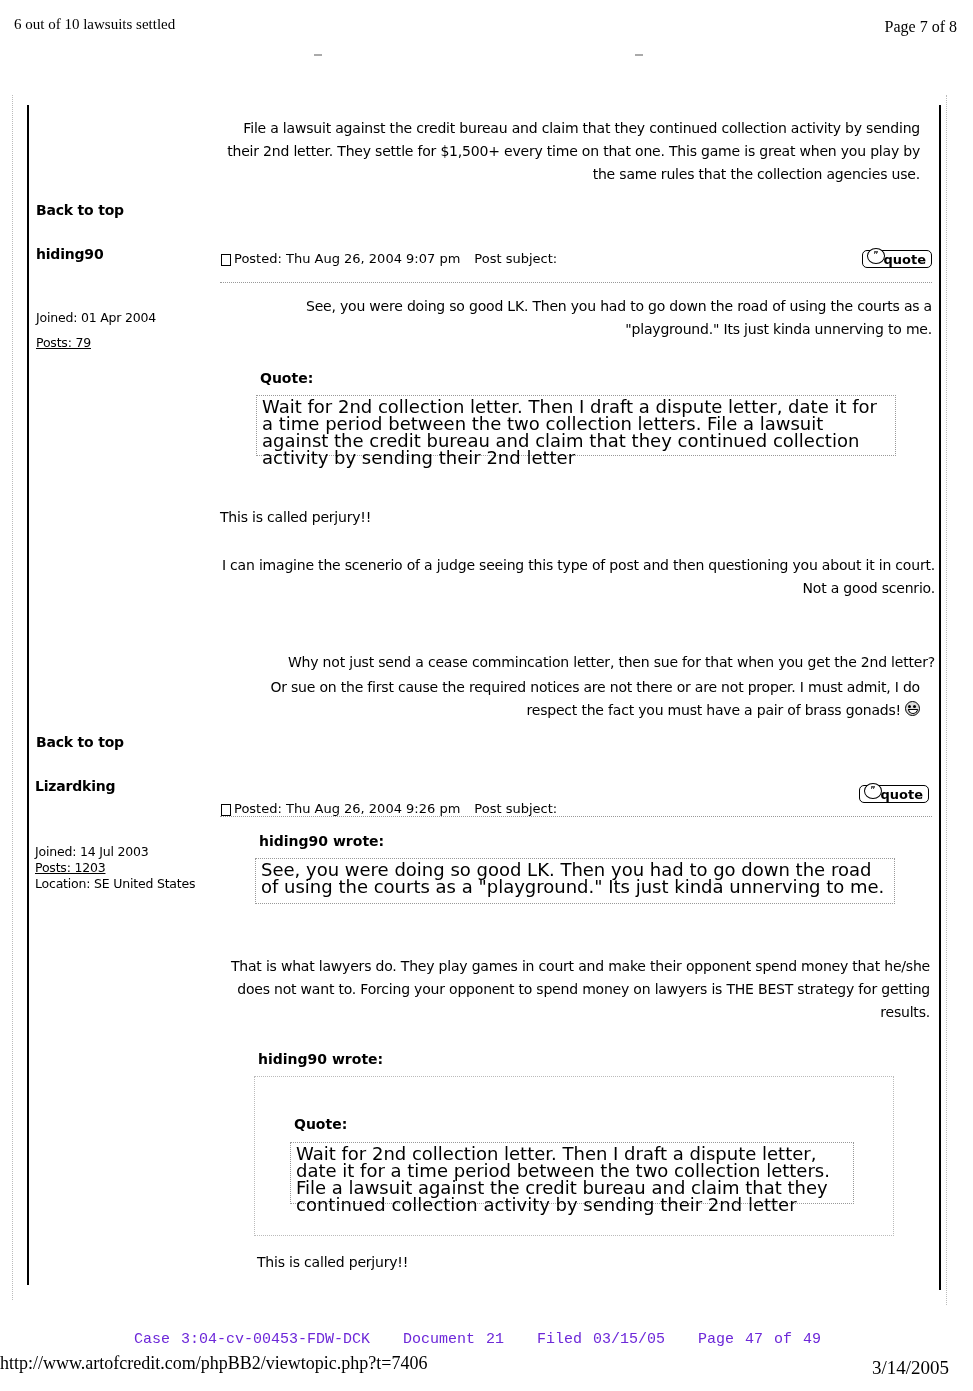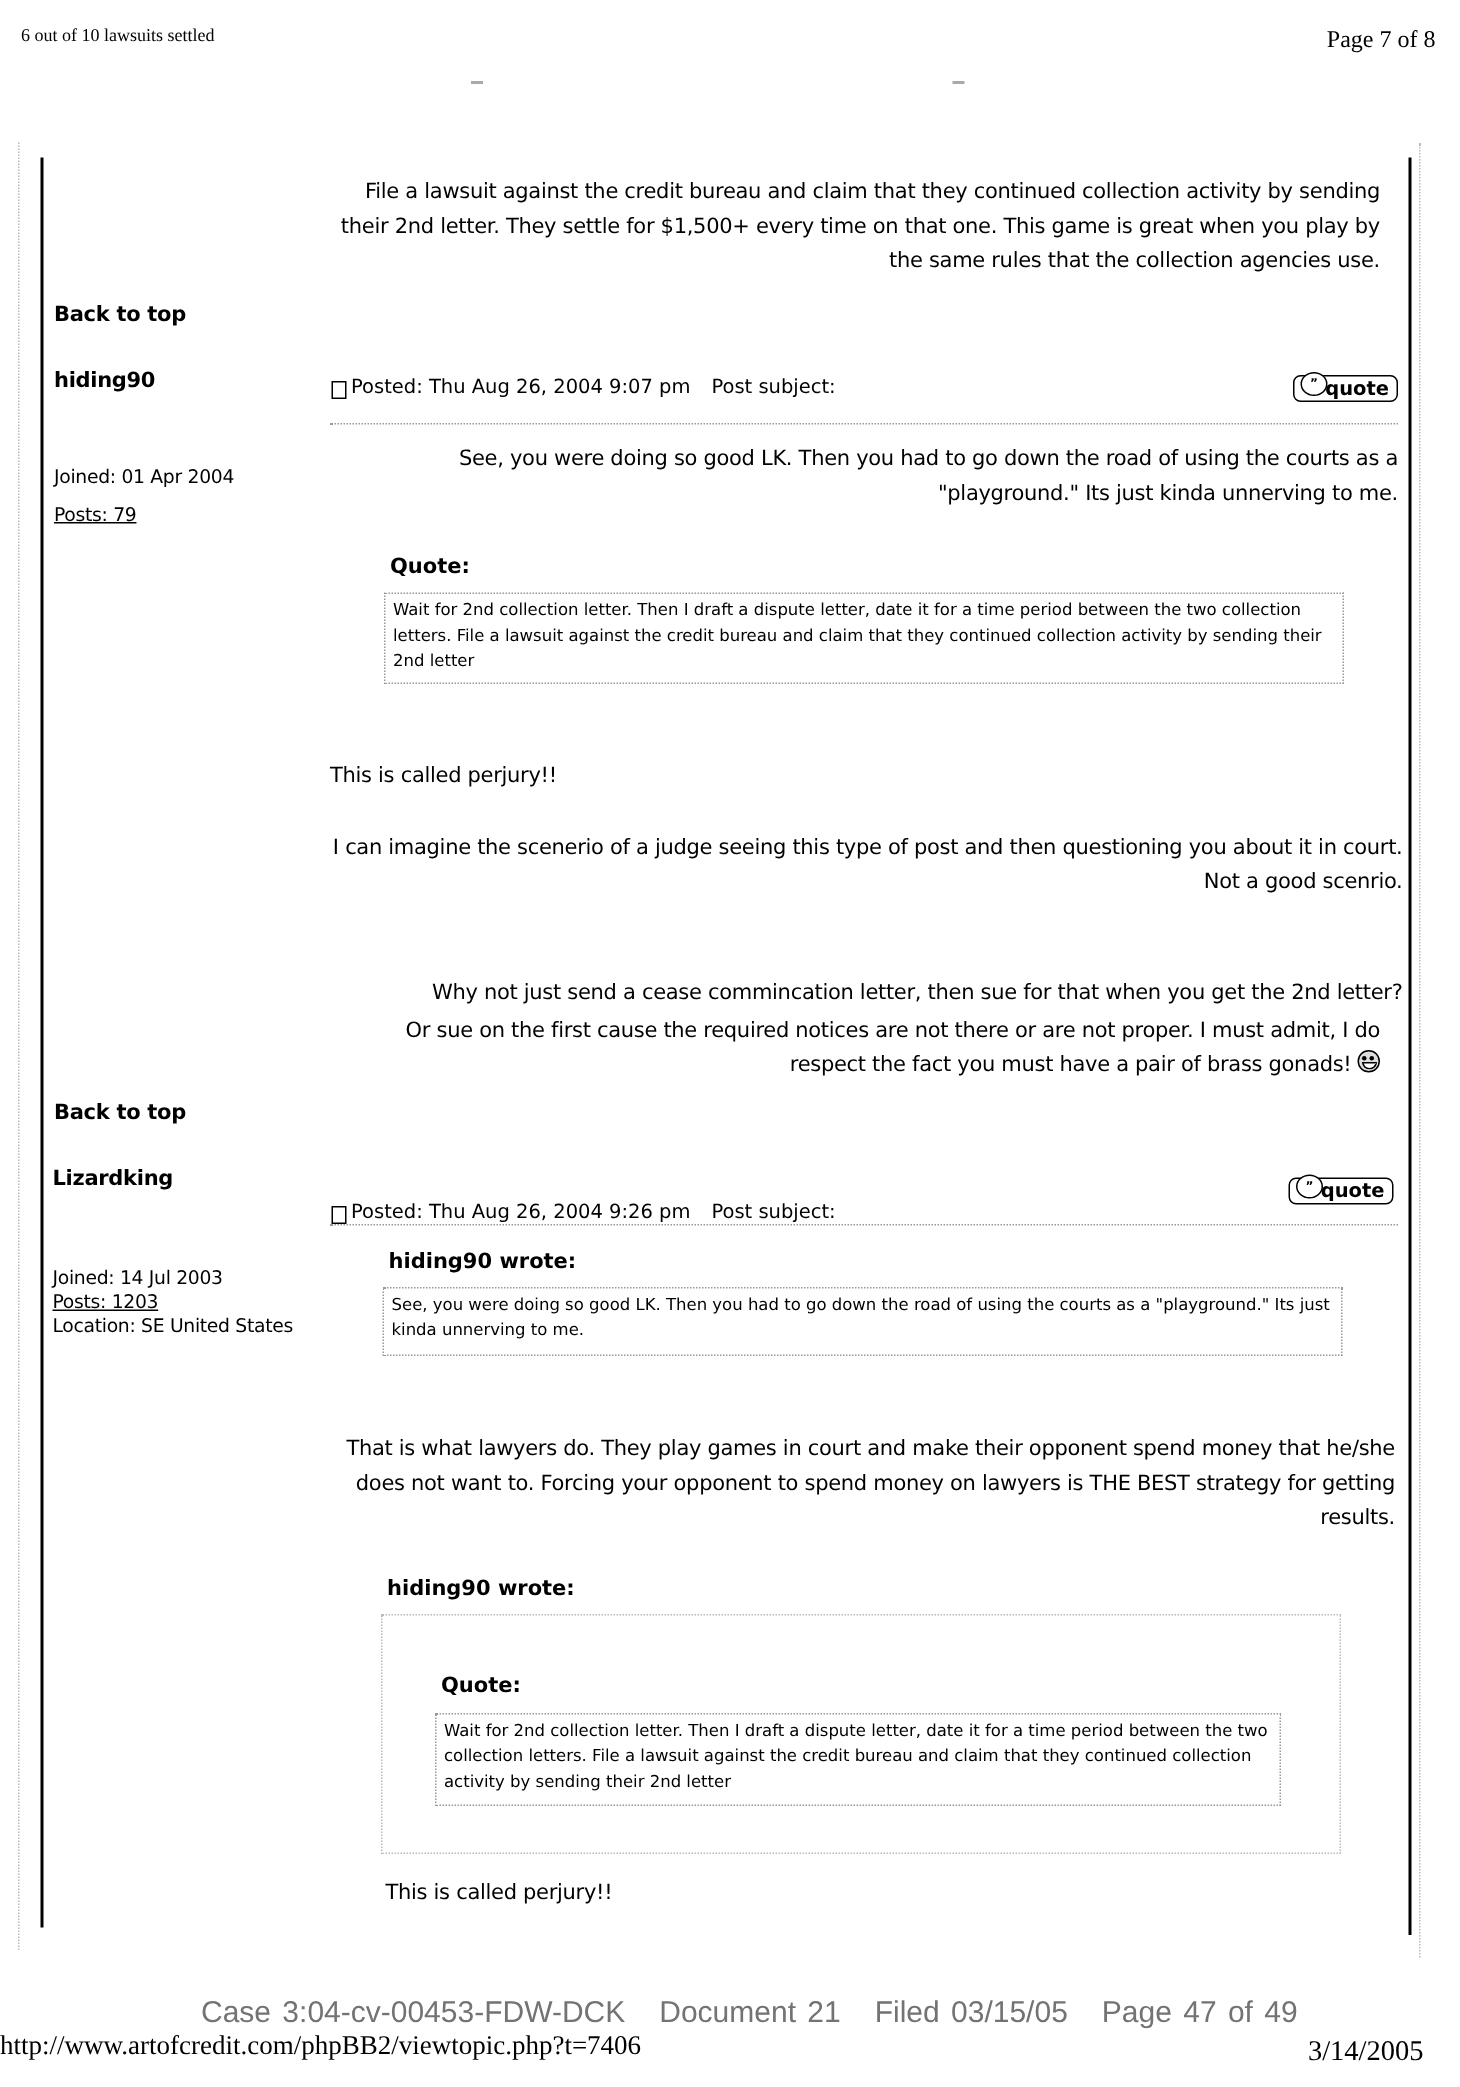--- a/index.html
+++ b/index.html
@@ -1,19 +1,19 @@
 <!DOCTYPE html>
 <html><head>
 <meta charset="utf-8">
 <style>
   html, body { margin: 0; padding: 0; background: #ffffff; }
   body { width: 973px; height: 1391px; position: relative; overflow: hidden; color: #000; }
   .serif { font-family: "Liberation Serif", "DejaVu Serif", serif; }
 
-  .hdr-left { position: absolute; left: 14px; top: 16px; font-size: 12px; }
+  .hdr-left { position: absolute; left: 14px; top: 16px; font-size: 15px; }
   .hdr-right { position: absolute; right: 16px; top: 18px; font-size: 16px; }
   .speck { position: absolute; width: 8px; height: 2px; background: #aaa; }
 
   .outer-dot-left { position: absolute; left: 12px; top: 95px; height: 1205px; border-left: 1px dotted #bbb; }
   .outer-dot-right { position: absolute; left: 946px; top: 95px; height: 1210px; border-left: 1px dotted #bbb; }
   .frame-left { position: absolute; left: 27px; top: 105px; height: 1180px; border-left: 2px solid #000; }
   .frame-right { position: absolute; left: 939px; top: 105px; height: 1185px; border-left: 2px solid #000; }
 
   .txt { position: absolute; font-family: "DejaVu Sans", sans-serif; font-size: 14px; line-height: 23px; letter-spacing: -0.2px; text-align: right; }
   .bold { font-weight: bold; }
@@ -24,28 +24,28 @@
   .post-meta { position: absolute; font-family: "DejaVu Sans", sans-serif; font-size: 13px; display: flex; align-items: center; gap: 14px; }
   .post-icon { display: inline-block; width: 8px; height: 10px; border: 1px solid #000; margin-right: 3px; position: relative; top: 1px; }
   .meta-posted { display: flex; align-items: center; }
 
   .quote-btn { position: absolute; height: 18px; width: 70px; border: 1.5px solid #000; border-radius: 5px; font-family: "DejaVu Sans", sans-serif; font-weight: bold; font-size: 13px; display: flex; align-items: center; justify-content: flex-end; padding-right: 5px; box-sizing: border-box; background: #fff; cursor: pointer; }
   .quote-bubble { position: absolute; left: 4px; top: -3px; width: 16px; height: 14px; border: 1.5px solid #000; border-radius: 50%; background: #fff; font-size: 8px; line-height: 13px; text-align: center; }
 
   .rule { position: absolute; border-top: 1px dotted #999; }
 
   .qlabel { position: absolute; font-family: "DejaVu Sans", sans-serif; font-weight: bold; font-size: 14px; }
-  .qbox { position: absolute; border: 1px dotted #999; font-family: "DejaVu Sans", sans-serif; font-size: 11px; line-height: 17px; padding: 2px 5px; box-sizing: border-box; }
+  .qbox { position: absolute; border: 1px dotted #999; font-family: "DejaVu Sans", sans-serif; font-size: 18px; line-height: 17px; padding: 2px 5px; box-sizing: border-box; }
   .qbox-outer { position: absolute; border: 1px dotted #bbb; box-sizing: border-box; }
 
   .smiley { display: inline-block; width: 15px; height: 15px; border: 1.5px solid #000; border-radius: 50%; vertical-align: -1px; margin-left: 4px; position: relative; box-sizing: border-box; background: #ddd; }
   .smiley::before { content: ""; position: absolute; left: 2px; top: 3px; width: 3px; height: 3px; background: #000; border-radius: 50%; box-shadow: 5px 0 0 #000; }
   .smiley::after { content: ""; position: absolute; left: 2px; top: 7px; width: 8px; height: 3px; border: 1px solid #000; border-radius: 0 0 5px 5px; background: #fff; }
 
-  .footer-case { position: absolute; left: 134px; top: 1331px; font-family: Liberation Sans, sans-serif; font-size: 20px; color: #737373; word-spacing: 2px; }
+  .footer-case { position: absolute; left: 134px; top: 1331px; font-family: Liberation Mono, monospace; font-size: 15px; color: #6d28d9; word-spacing: 2px; }
   .footer-url { position: absolute; left: 0; top: 1353px; font-size: 18px; }
   .footer-date { position: absolute; right: 24px; top: 1357px; font-size: 19px; margin-left: 20px; }
 </style>
 </head>
 <body>
 
 <div class="hdr-left serif">6 out of 10 lawsuits settled</div>
 <div class="hdr-right serif">Page 7 of 8</div>
 <div class="speck" style="left:314px;top:54px;"></div>
 <div class="speck" style="left:635px;top:54px;"></div>

